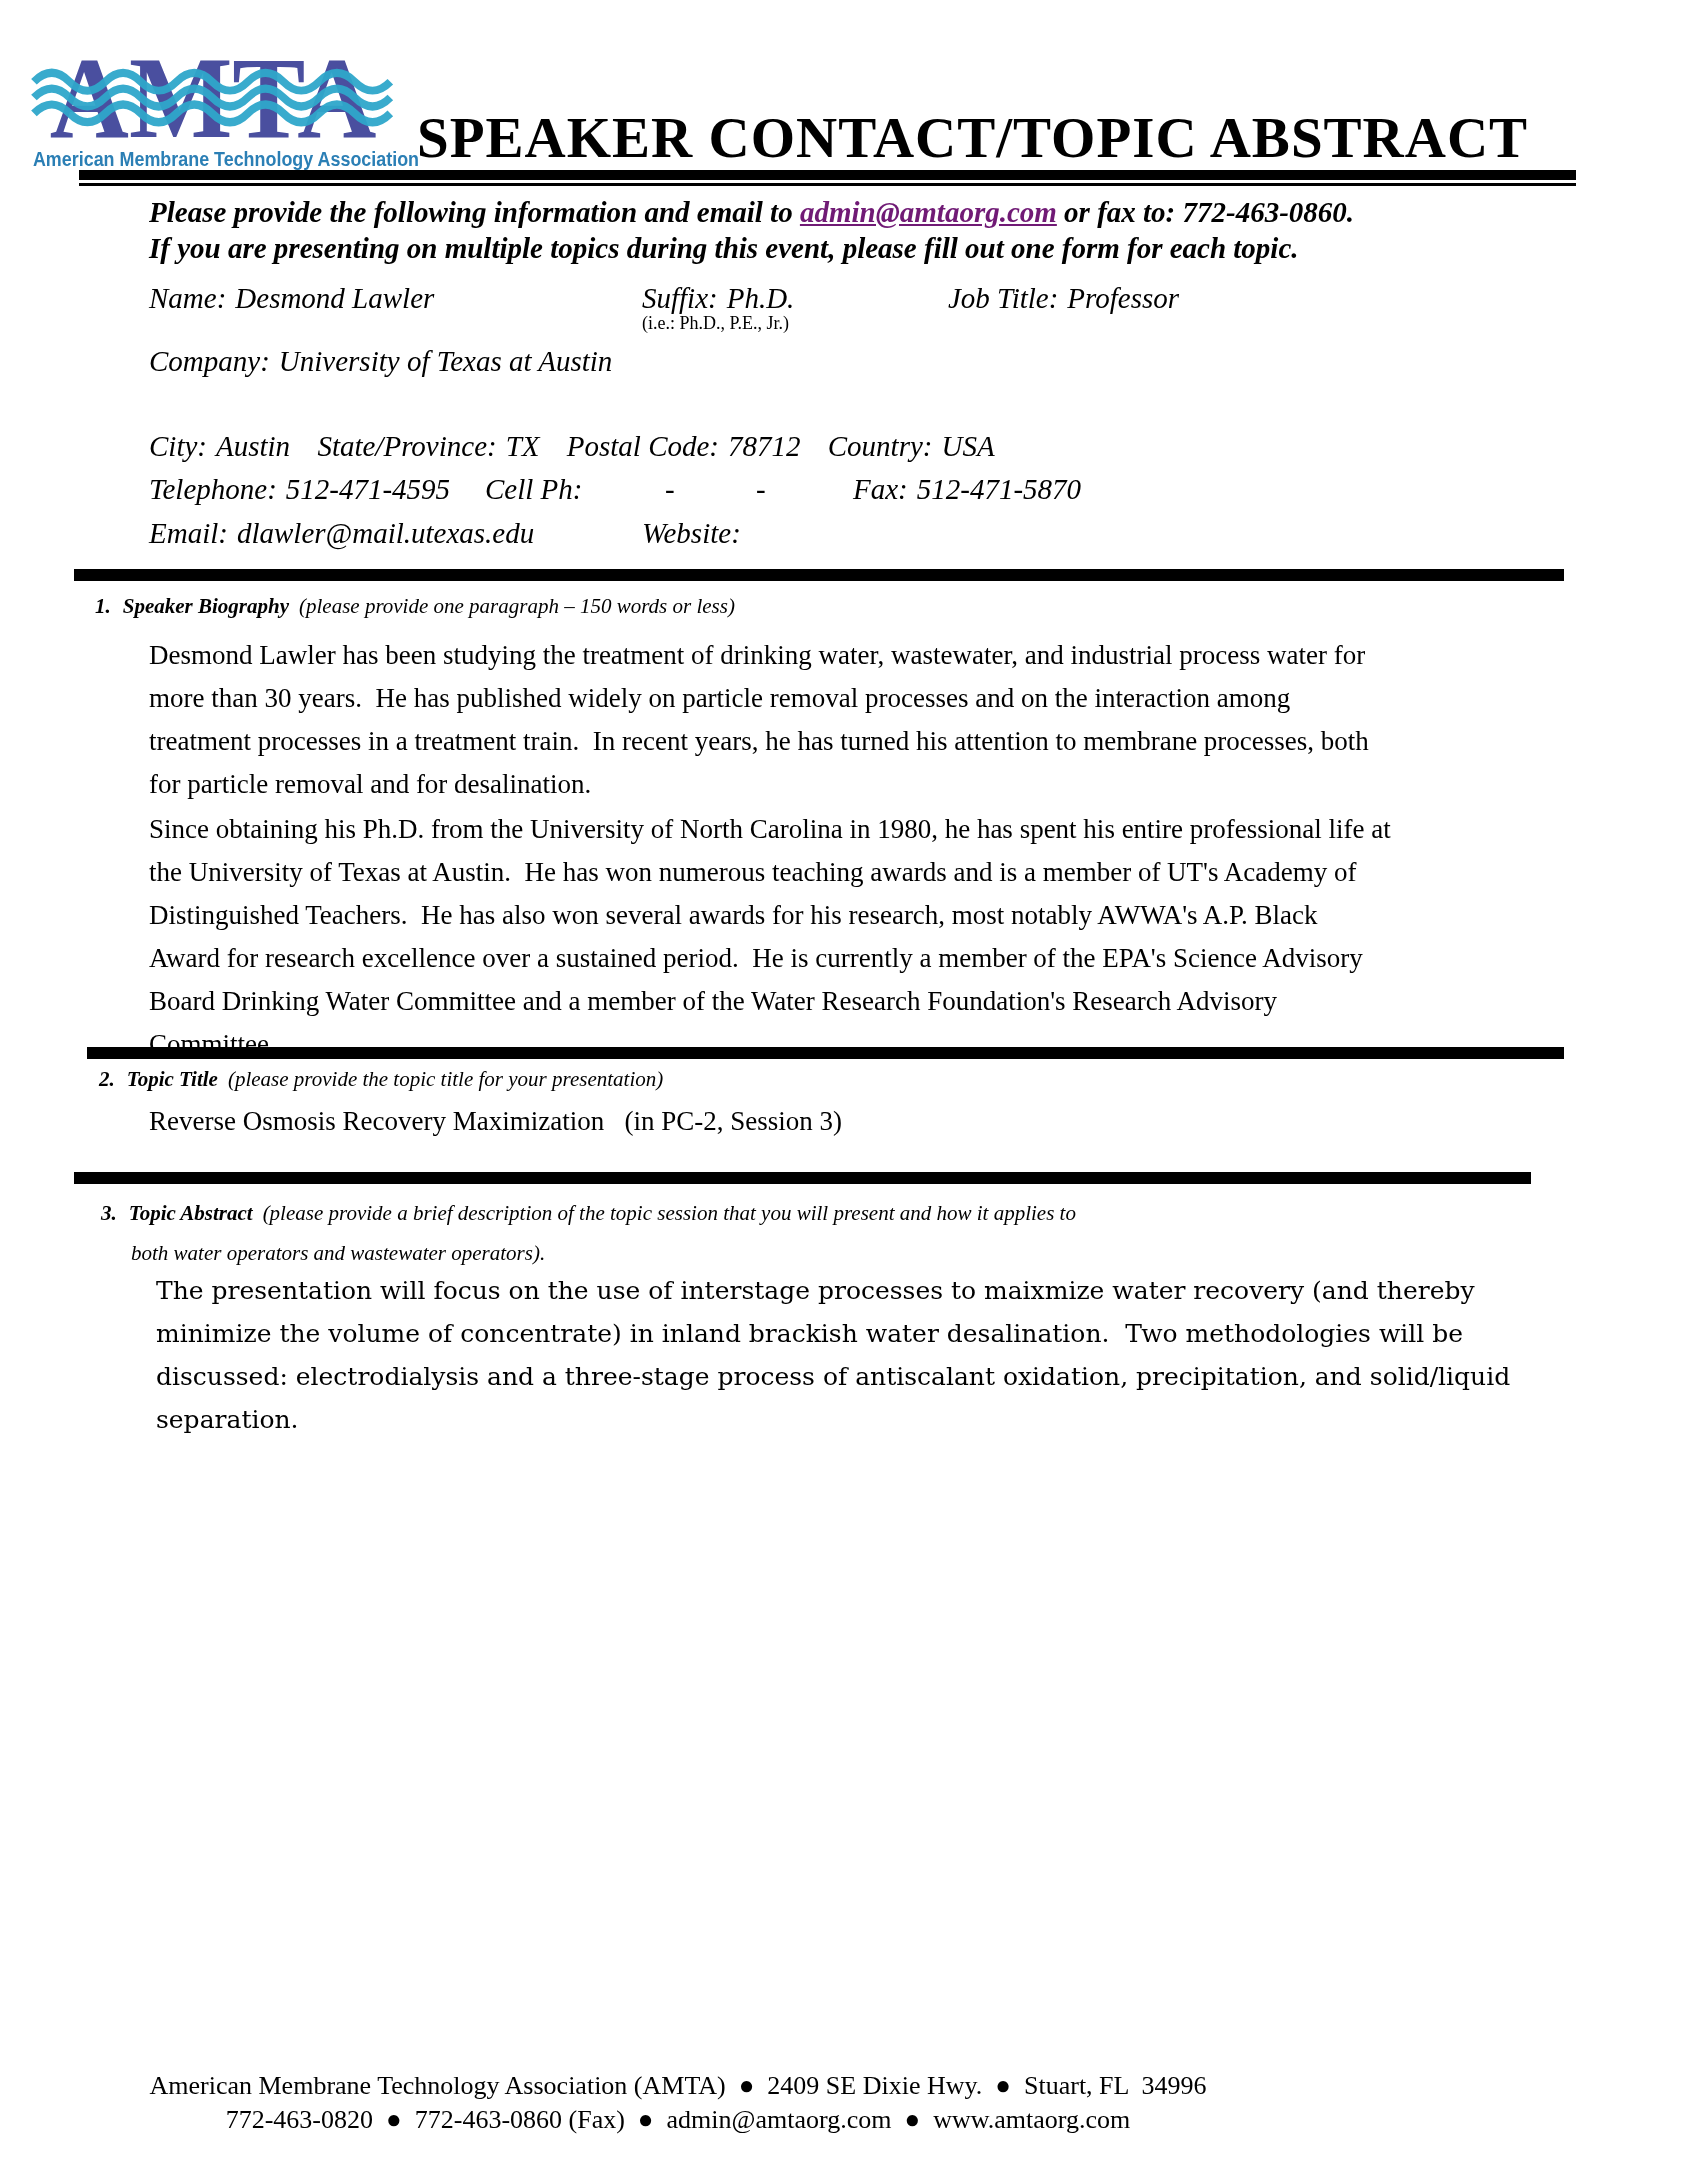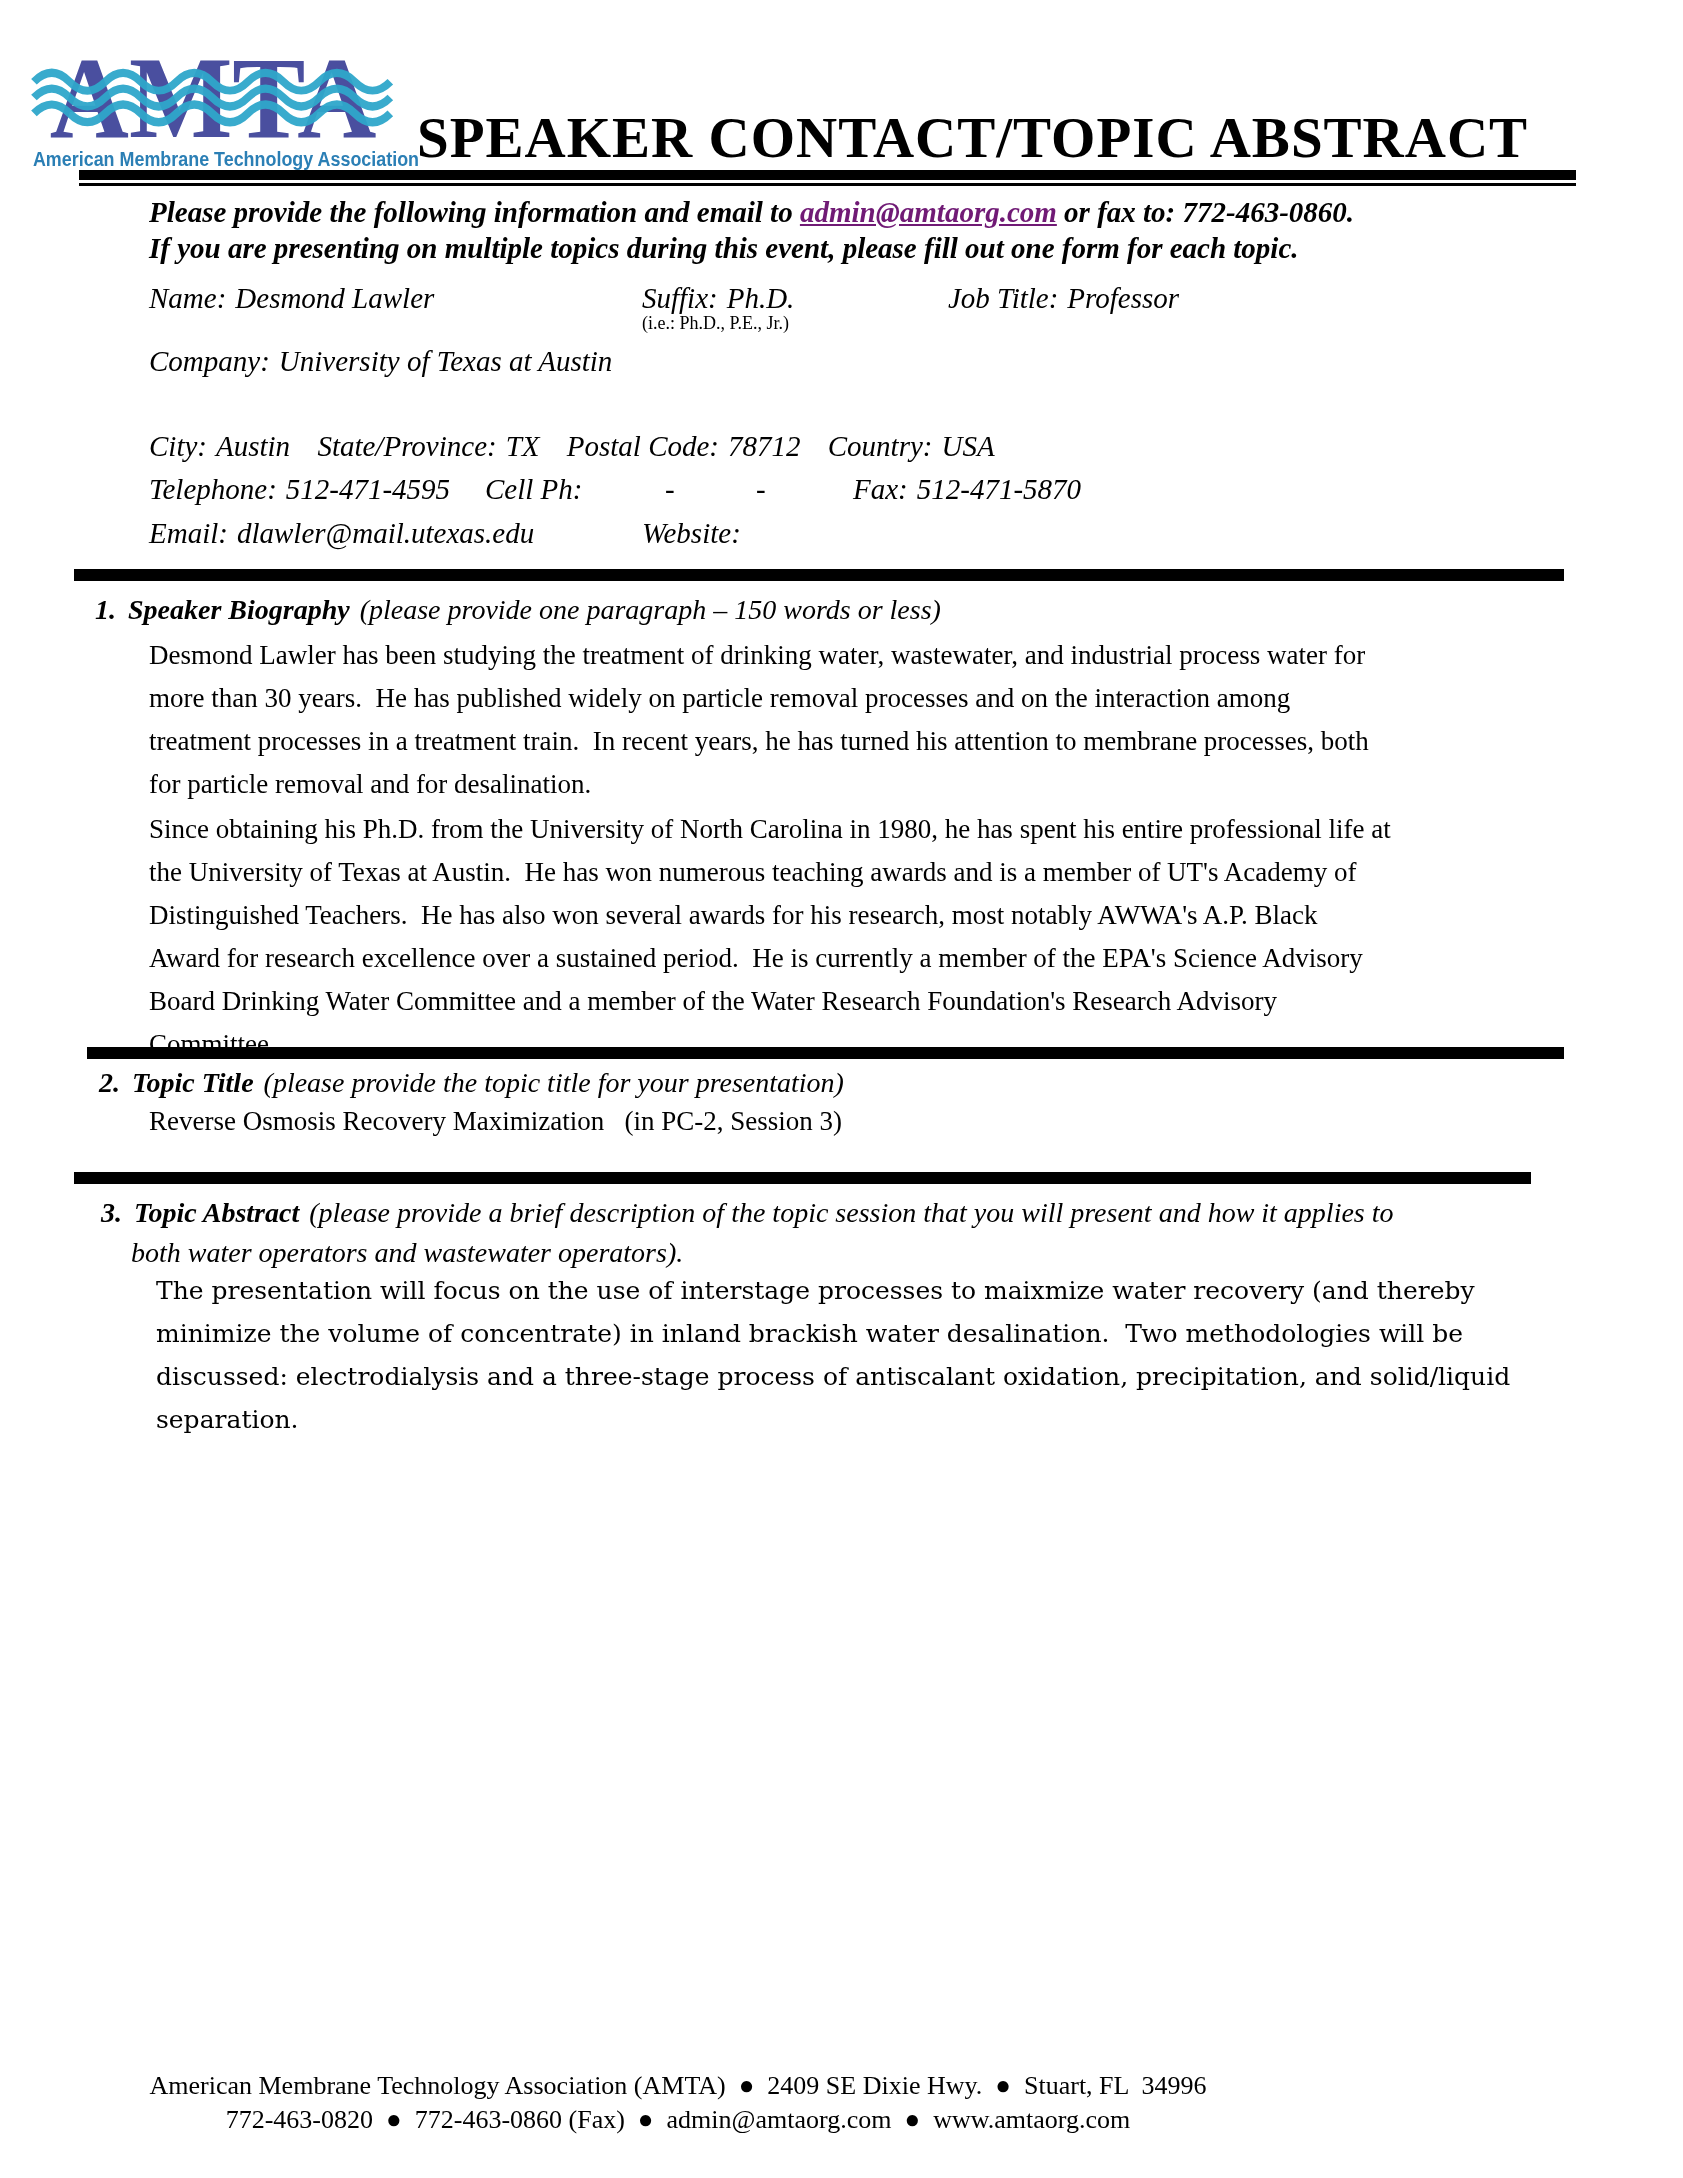--- a/index.html
+++ b/index.html
@@ -41,21 +41,21 @@
   .pair{margin-right:20px;}
   .suffix-hint{
     position:absolute;left:642px;top:313px;
     font-size:18px;white-space:nowrap;
   }
 
   
   .bar{position:absolute;height:12px;background:#000;}
 
   
-  .sec-head{position:absolute;font-size:28px;font-style:italic;}
+  .sec-head{position:absolute;font-size:21px;font-style:italic;}
   .sec-num{font-weight:bold;margin-right:12px;}
   .sec-title{font-weight:bold;margin-right:10px;}
   .sec-hint{font-weight:normal;white-space:pre-wrap;}
   .hang{padding-left:30px;text-indent:-30px;line-height:40px;}
 
   
   .para{
     position:absolute;left:149px;width:1455px;
     font-size:27px;line-height:43px;
     white-space:pre-wrap;

